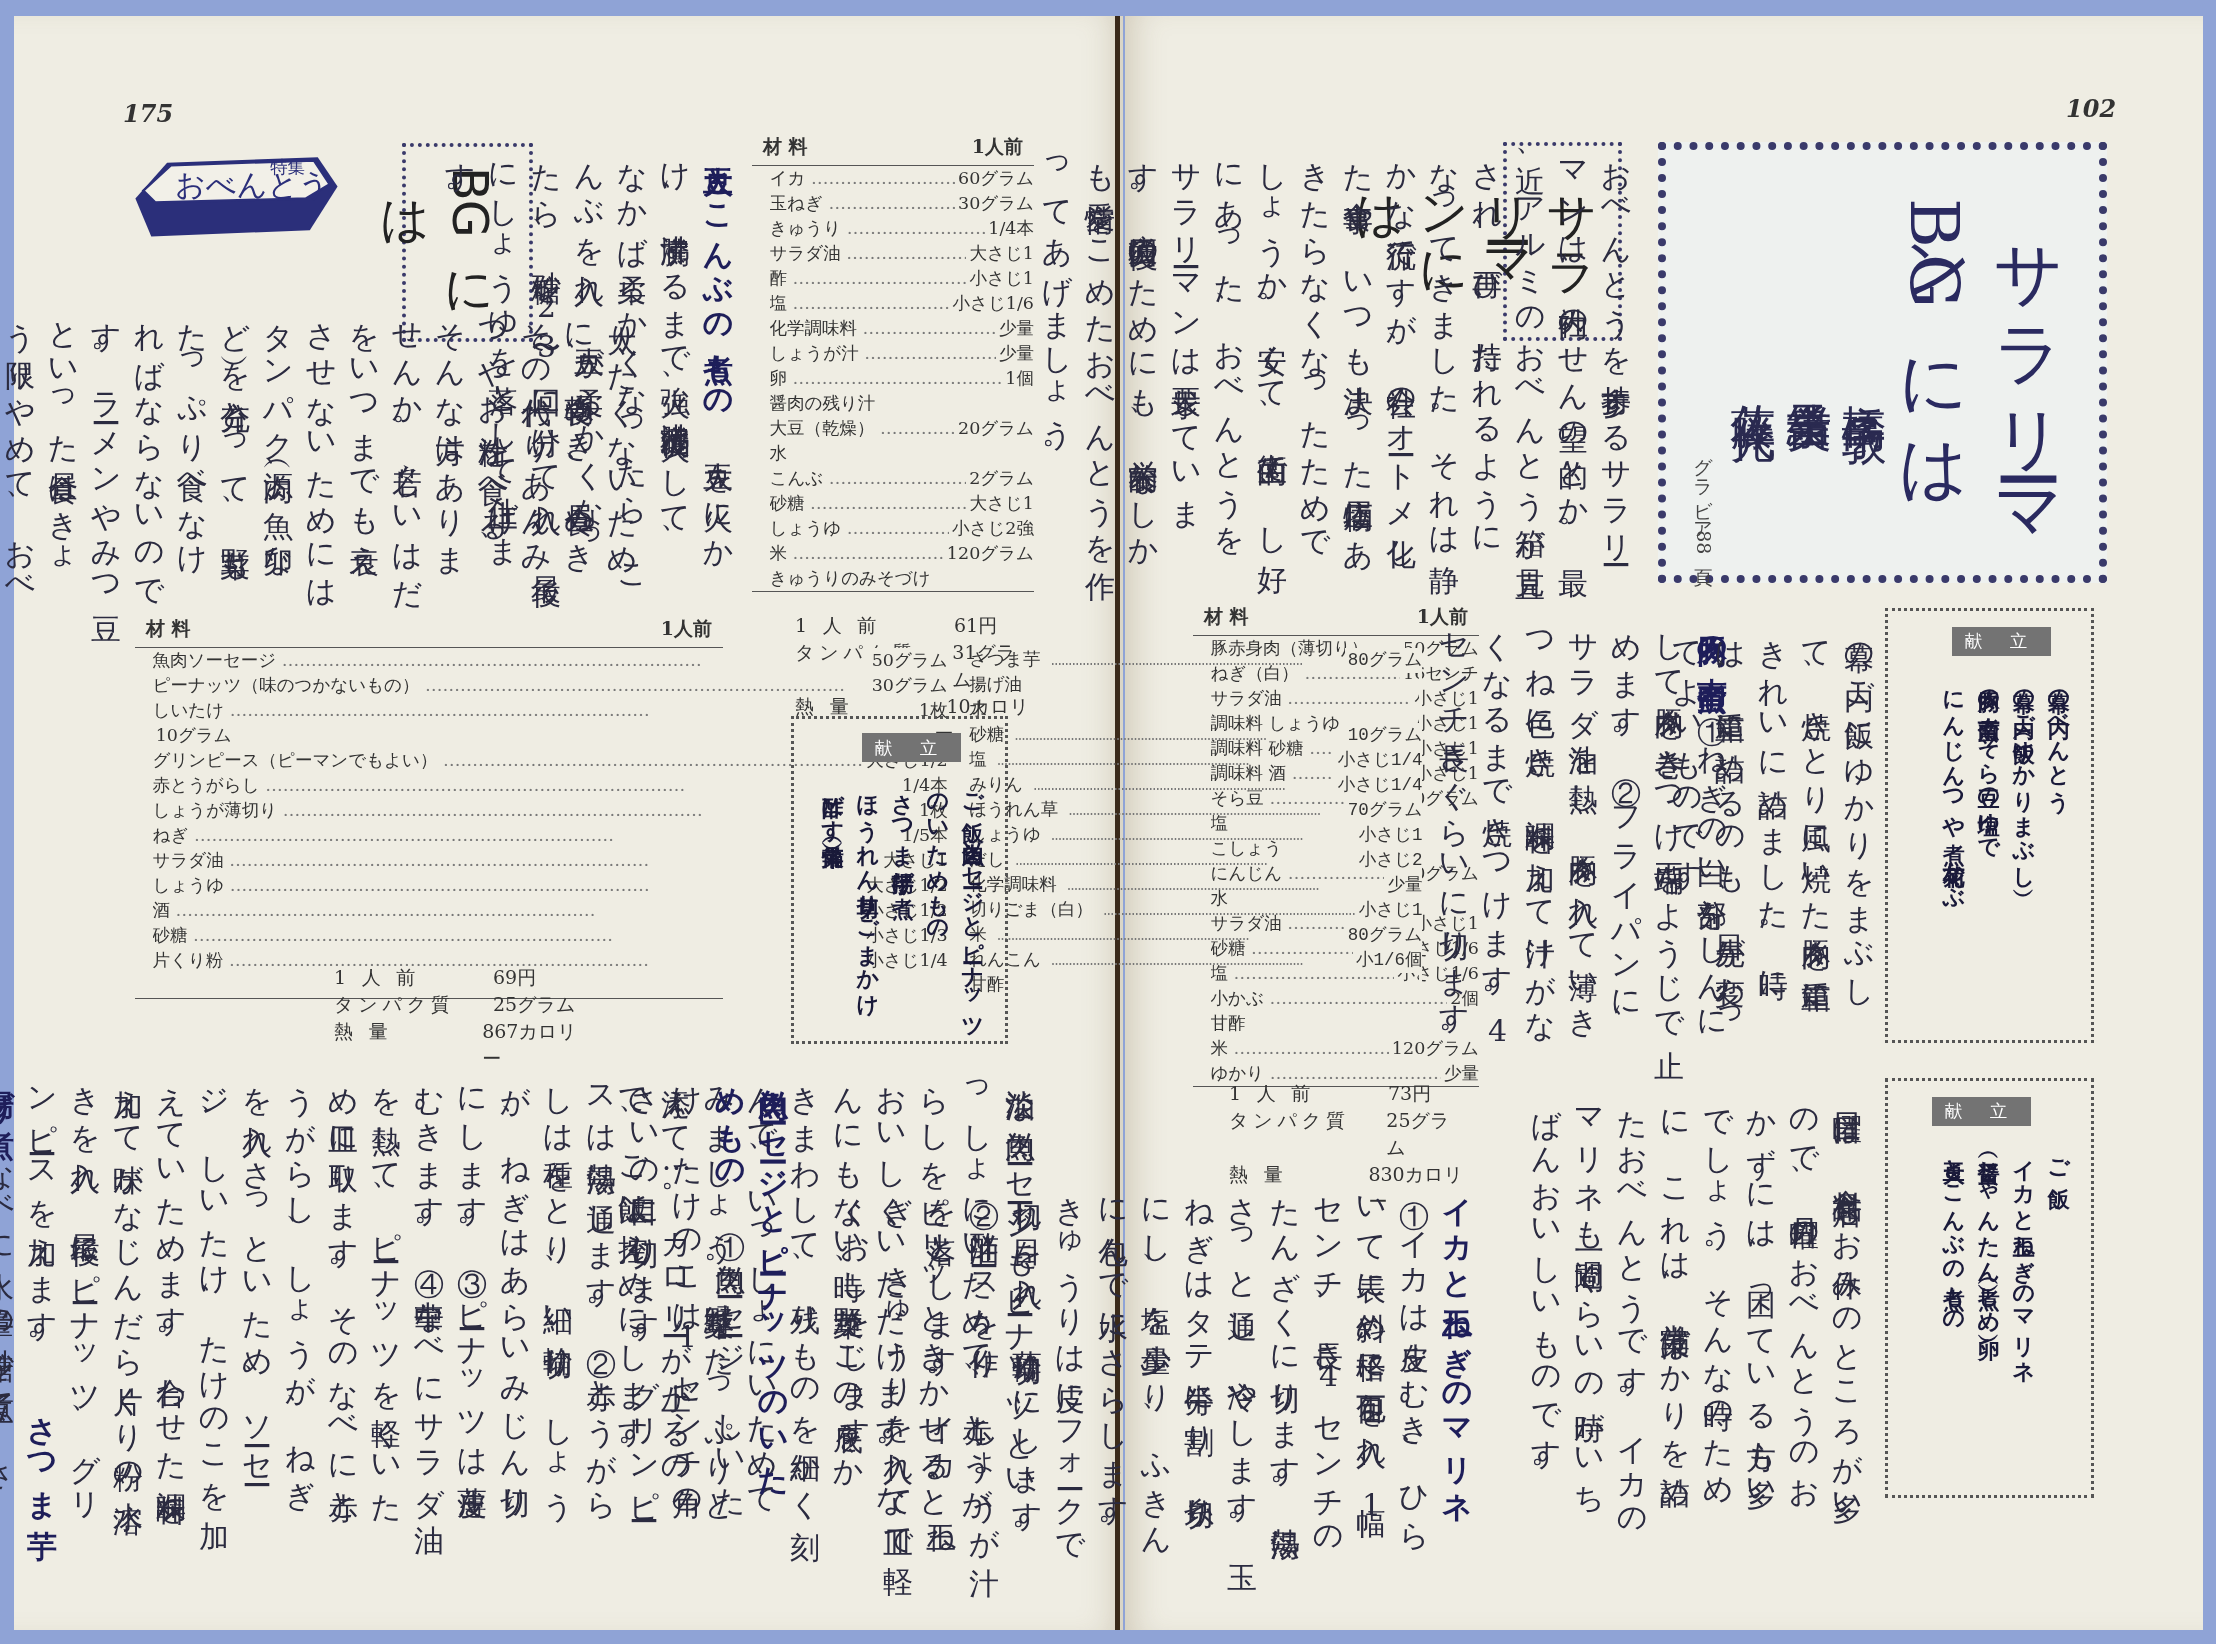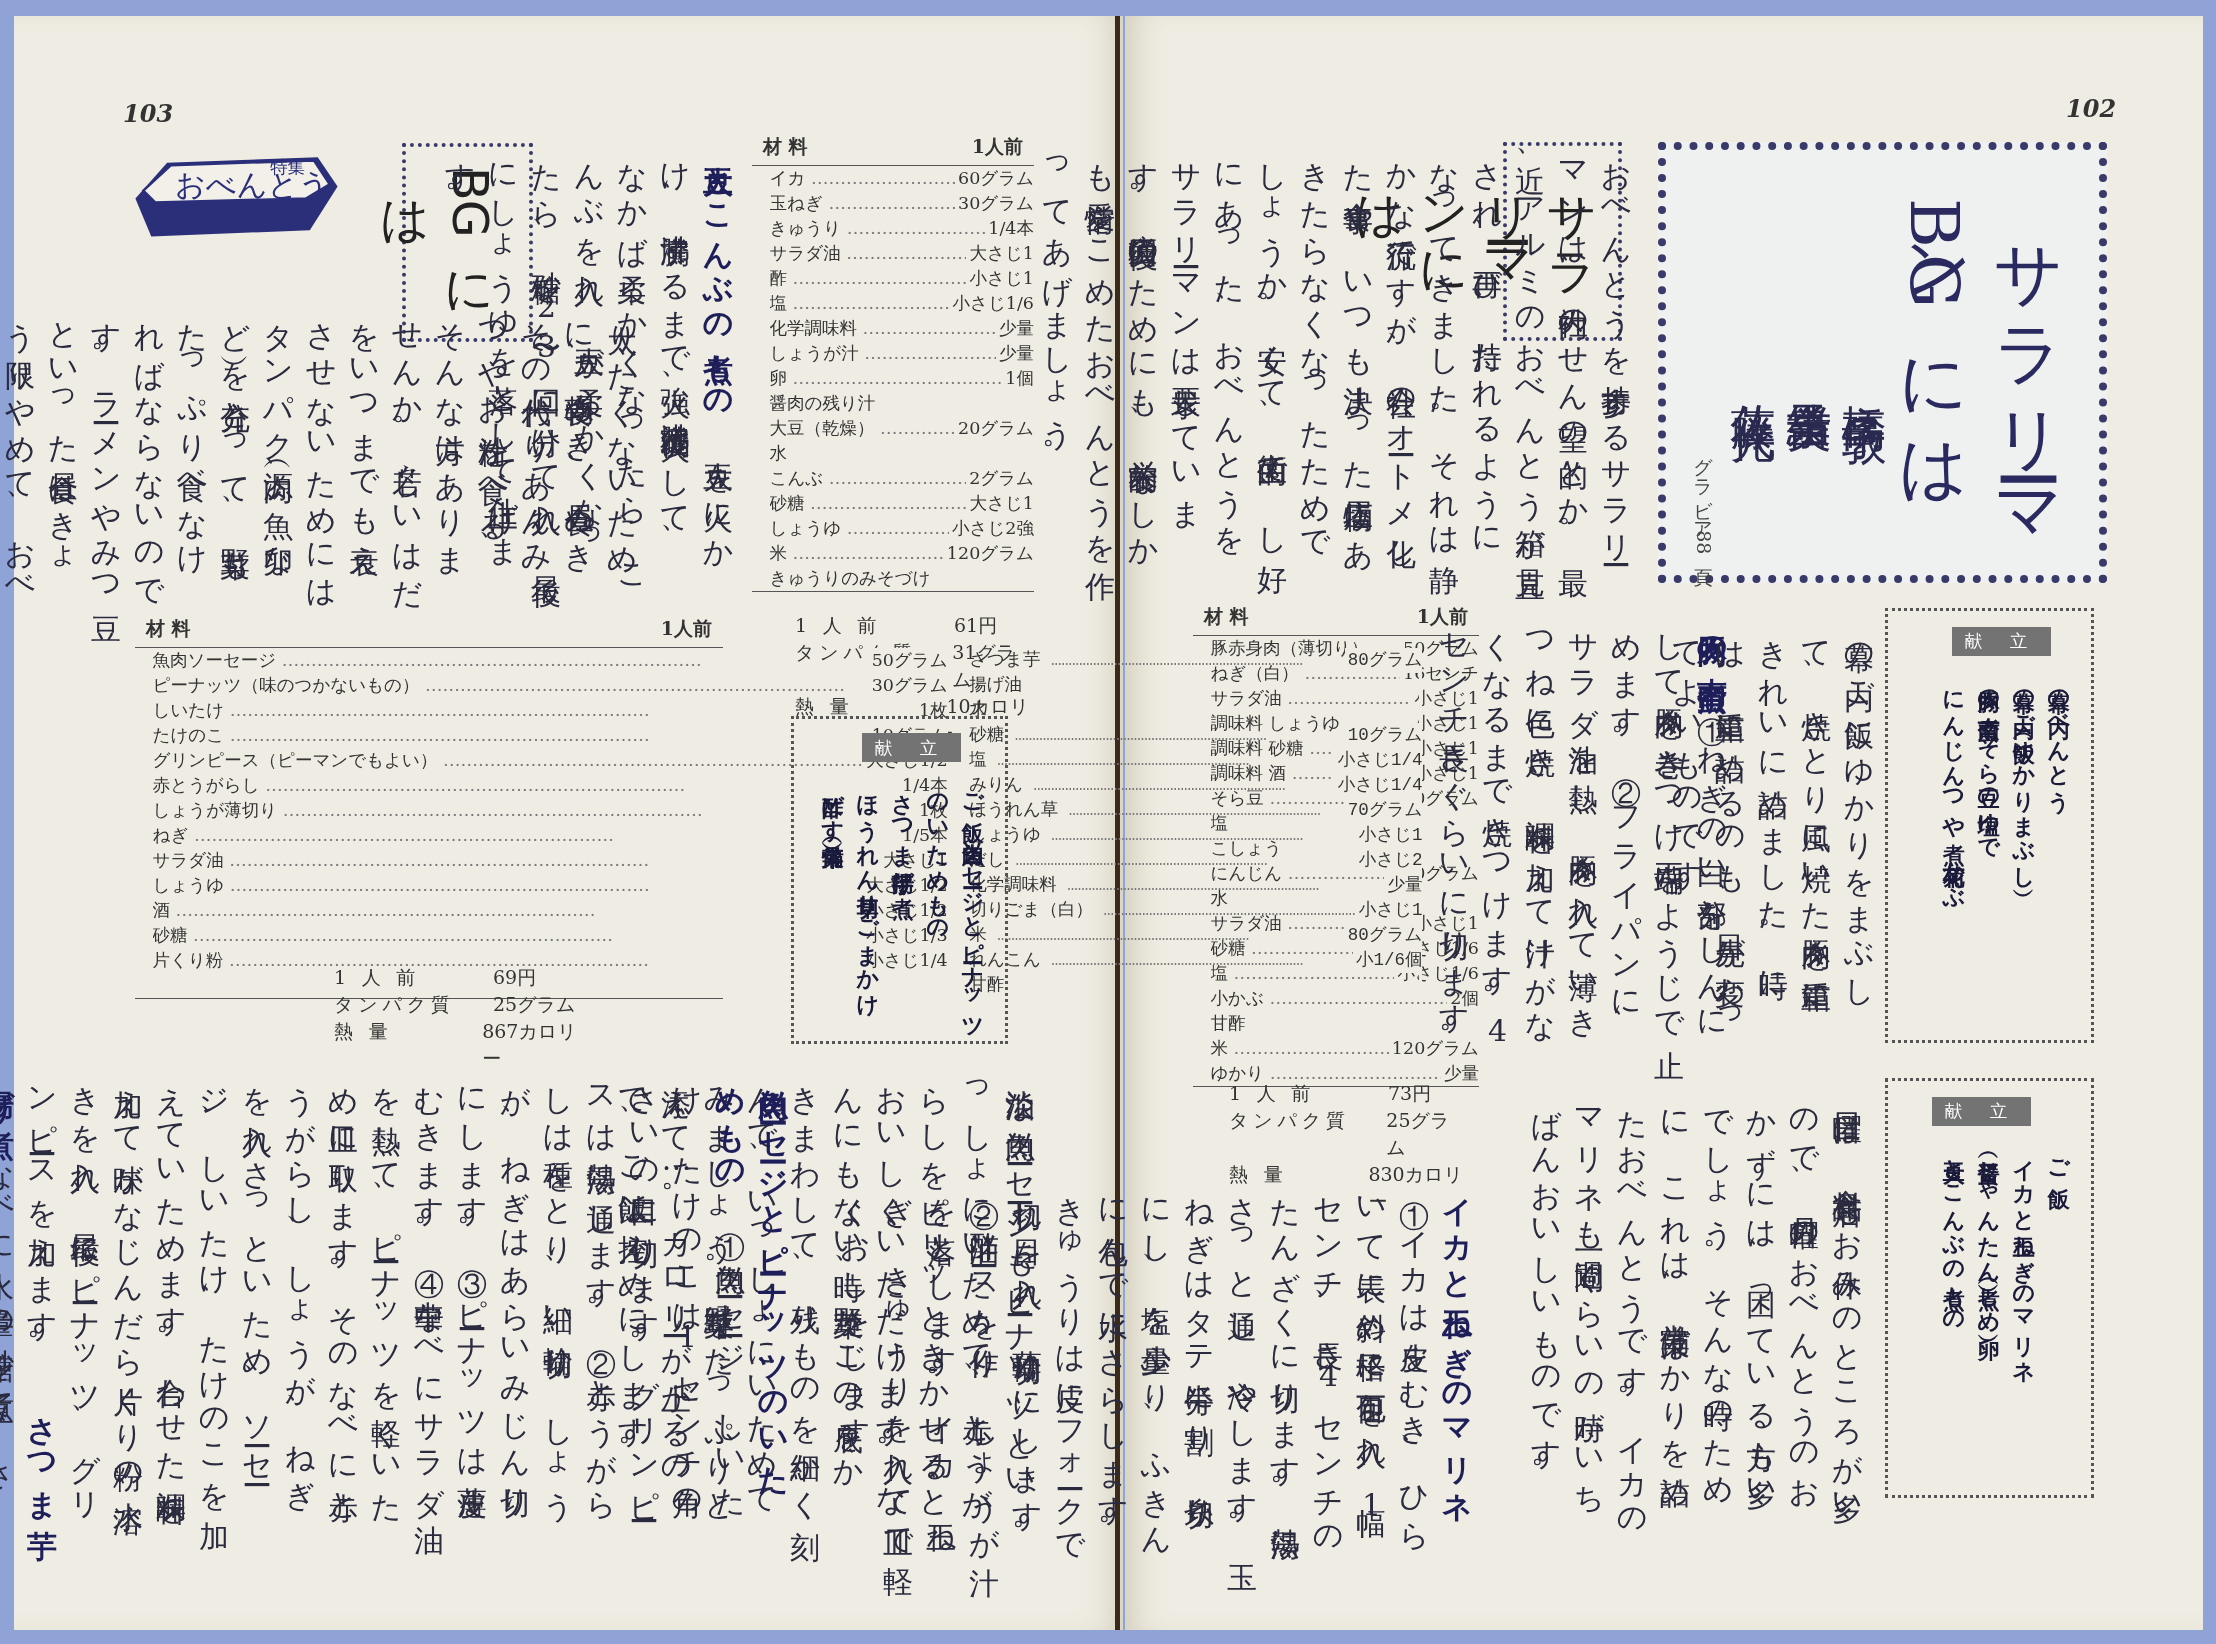--- a/index.html
+++ b/index.html
@@ -178,21 +178,21 @@
       <div>醤蛋（じゃんたん）（煮しめ卵）</div>
       <div>大豆とこんぶの煮もの</div>
   </div>
 </div>
 <div class="v body" style="left:1487px;top:1089px;height:437px;width:382px;">日曜日は、食料品店もお休みのところが多いので、月曜日のおべんとうのおかずには、困っている方も多いでしょう。そんな時のために、これは、常備菜ばかりを詰めたおべんとうです。イカのマリネも一週間ぐらいの時がいちばんおいしいものです。</div>
 
 <div class="v body" style="left:1177px;top:1177px;height:374px;width:302px;">
   <b>イカと玉ねぎのマリネ</b>　<span>①イカは皮をむき、ひらいて表に斜め格子に包丁目を入れ、幅1センチ、長さ4センチのたんざくに切ります。熱湯にさっと通し、冷やします。玉ねぎはタテ半分に割り、糸切りにし、塩を少量ふり、ふきんに包んで水にさらします。きゅうりは皮にフォークで切れ目を入れ、薄輪切りにします。②酢油ソースを作り、しょうが汁を落とします。イカ、玉ねぎ、きゅうりを入れて皿で軽くおしをします。</span>
 </div>
 
-<div class="pagenum" style="left:123px;top:99px;">103</div>
+<div class="pagenum" style="left:123px;top:99px;">175</div>
 
 <svg class="logo" viewBox="0 0 290 140">
   <path d="M20 70 L60 25 L250 18 L275 55 L240 110 L40 118 Z" fill="#2b2f7a"></path>
   <path d="M30 60 L65 28 L245 22 L265 52 L235 70 L45 75 Z" fill="#f2f0e8" stroke="#2b2f7a" stroke-width="3"></path>
   <text x="70" y="65" font-size="38" fill="#2b2f7a" font-family="DejaVu Sans, sans-serif">おべんとう</text>
   <text x="190" y="38" font-size="22" fill="#2b2f7a" font-family="DejaVu Sans, sans-serif">特集</text>
 </svg>
 
 <div class="boxed" style="left:402px;top:143px;width:123px;height:191px;">
   <div class="sub" style="right:28px;top:20px;">BGには</div>
@@ -309,21 +309,20 @@
         </div>
         <div class="row">
           <span class="n">ピーナッツ（味のつかないもの）</span>
           <span class="q">30グラム</span>
         </div>
         <div class="row">
           <span class="n">しいたけ</span>
           <span class="q">1枚</span>
         </div>
         <div class="row">
-          <span class="n">たけのこ</span>
           <span class="q">10グラム</span>
         </div>
         <div class="row">
           <span class="n">グリンピース（ピーマンでもよい）</span>
           <span class="q">大さじ1/2</span>
         </div>
         <div class="row">
           <span class="n">赤とうがらし</span>
           <span class="q">1/4本</span>
         </div>

